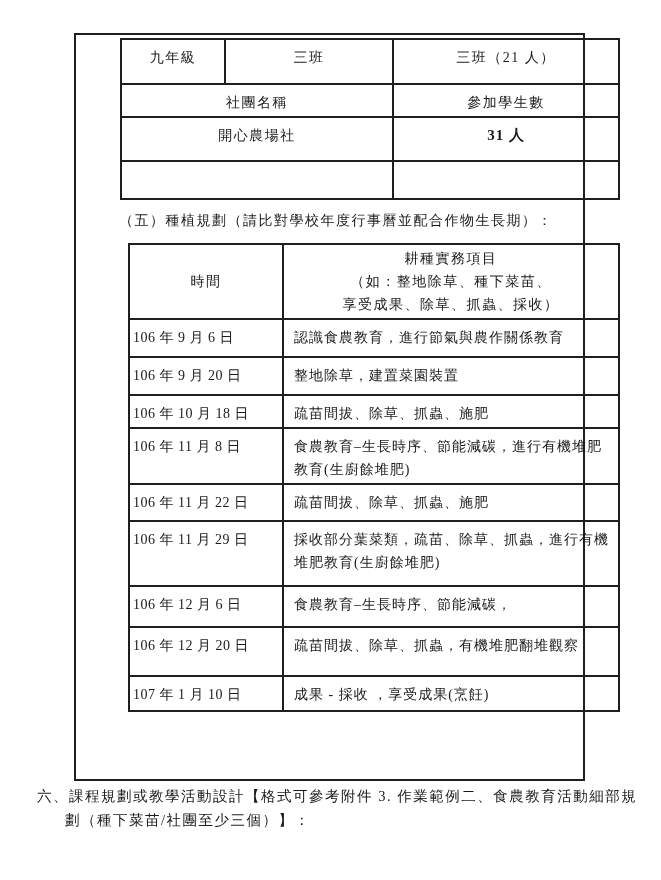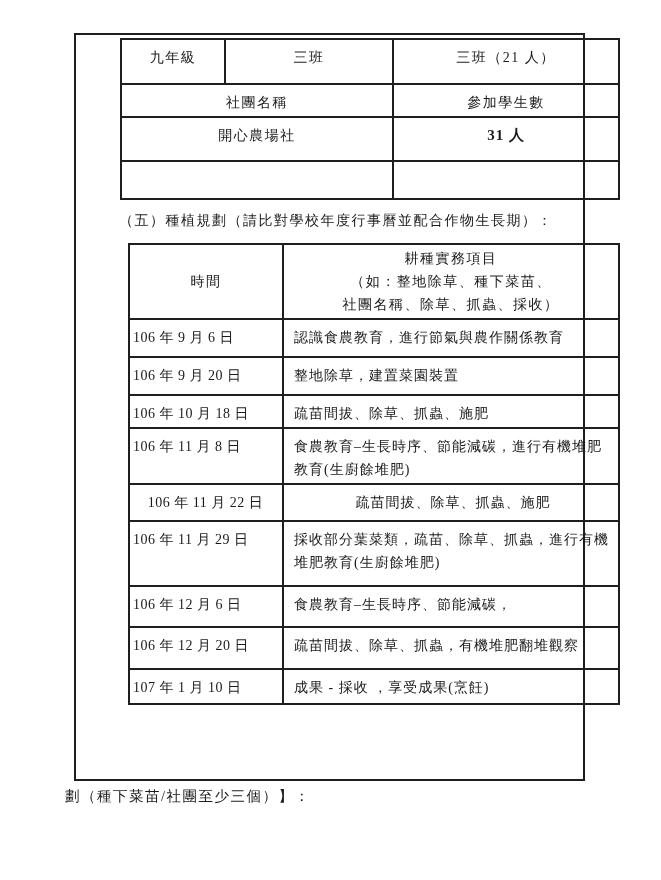--- a/index.html
+++ b/index.html
@@ -144,62 +144,63 @@
       <colgroup>
           <col class="date-col">
           <col class="task-col">
         </colgroup>
       <tbody>
           <tr style="height:64px;">
         <td class="header-cell">時間</td>
         <td class="header-cell">
           <div class="header-line">耕種實務項目</div>
           <div class="header-line">（如：整地除草、種下菜苗、</div>
-          <div class="header-line">社團名稱、除草、抓蟲、採收）</div>
+          <div class="header-line">享受成果、除草、抓蟲、採收）</div>
         </td>
       </tr>
 
       <tr style="height:38px;">
         <td class="date-cell">106 年 9 月 6 日</td>
         <td class="task-cell">認識食農教育，進行節氣與農作關係教育</td>
       </tr>
       <tr style="height:38px;border-radius:11px;">
         <td class="date-cell">106 年 9 月 20 日</td>
         <td class="task-cell">整地除草，建置菜園裝置</td>
       </tr>
       <tr style="height:28px;">
         <td class="date-cell">106 年 10 月 18 日</td>
         <td class="task-cell">疏苗間拔、除草、抓蟲、施肥</td>
       </tr>
       <tr style="height:53px;">
         <td class="date-cell">106 年 11 月 8 日</td>
         <td class="task-cell">食農教育–生長時序、節能減碳，進行有機堆肥教育(生廚餘堆肥)</td>
       </tr>
-      <tr style="height:37px;text-align:center;">
+      <tr style="height:37px;">
         <td class="date-cell">106 年 11 月 22 日</td>
         <td class="task-cell">疏苗間拔、除草、抓蟲、施肥</td>
       </tr>
       <tr style="height:65px;">
         <td class="date-cell">106 年 11 月 29 日</td>
         <td class="task-cell">採收部分葉菜類，疏苗、除草、抓蟲，進行有機堆肥教育(生廚餘堆肥)</td>
       </tr>
       <tr style="height:41px;">
         <td class="date-cell">106 年 12 月 6 日</td>
         <td class="task-cell">食農教育–生長時序、節能減碳，</td>
       </tr>
-      <tr style="height:42px;margin-top:44px;">
+      <tr style="height:49px;margin-top:44px;">
         <td class="date-cell">106 年 12 月 20 日</td>
         <td class="task-cell">疏苗間拔、除草、抓蟲，有機堆肥翻堆觀察</td>
       </tr>
       <tr style="height:35px;">
         <td class="date-cell">107 年 1 月 10 日</td>
         <td class="task-cell">成果 - 採收 ，享受成果(烹飪)</td>
       </tr>
     </tbody>
       </table>
 
   </div>
 
   <div class="footer-paragraph">
+    <div class="footer-line1">六、課程規劃或教學活動設計【格式可參考附件 3. 作業範例二、食農教育活動細部規</div>
     <div class="footer-line2">劃（種下菜苗/社團至少三個）】：</div>
   </div>
 
 </div>
 
 </body></html>

